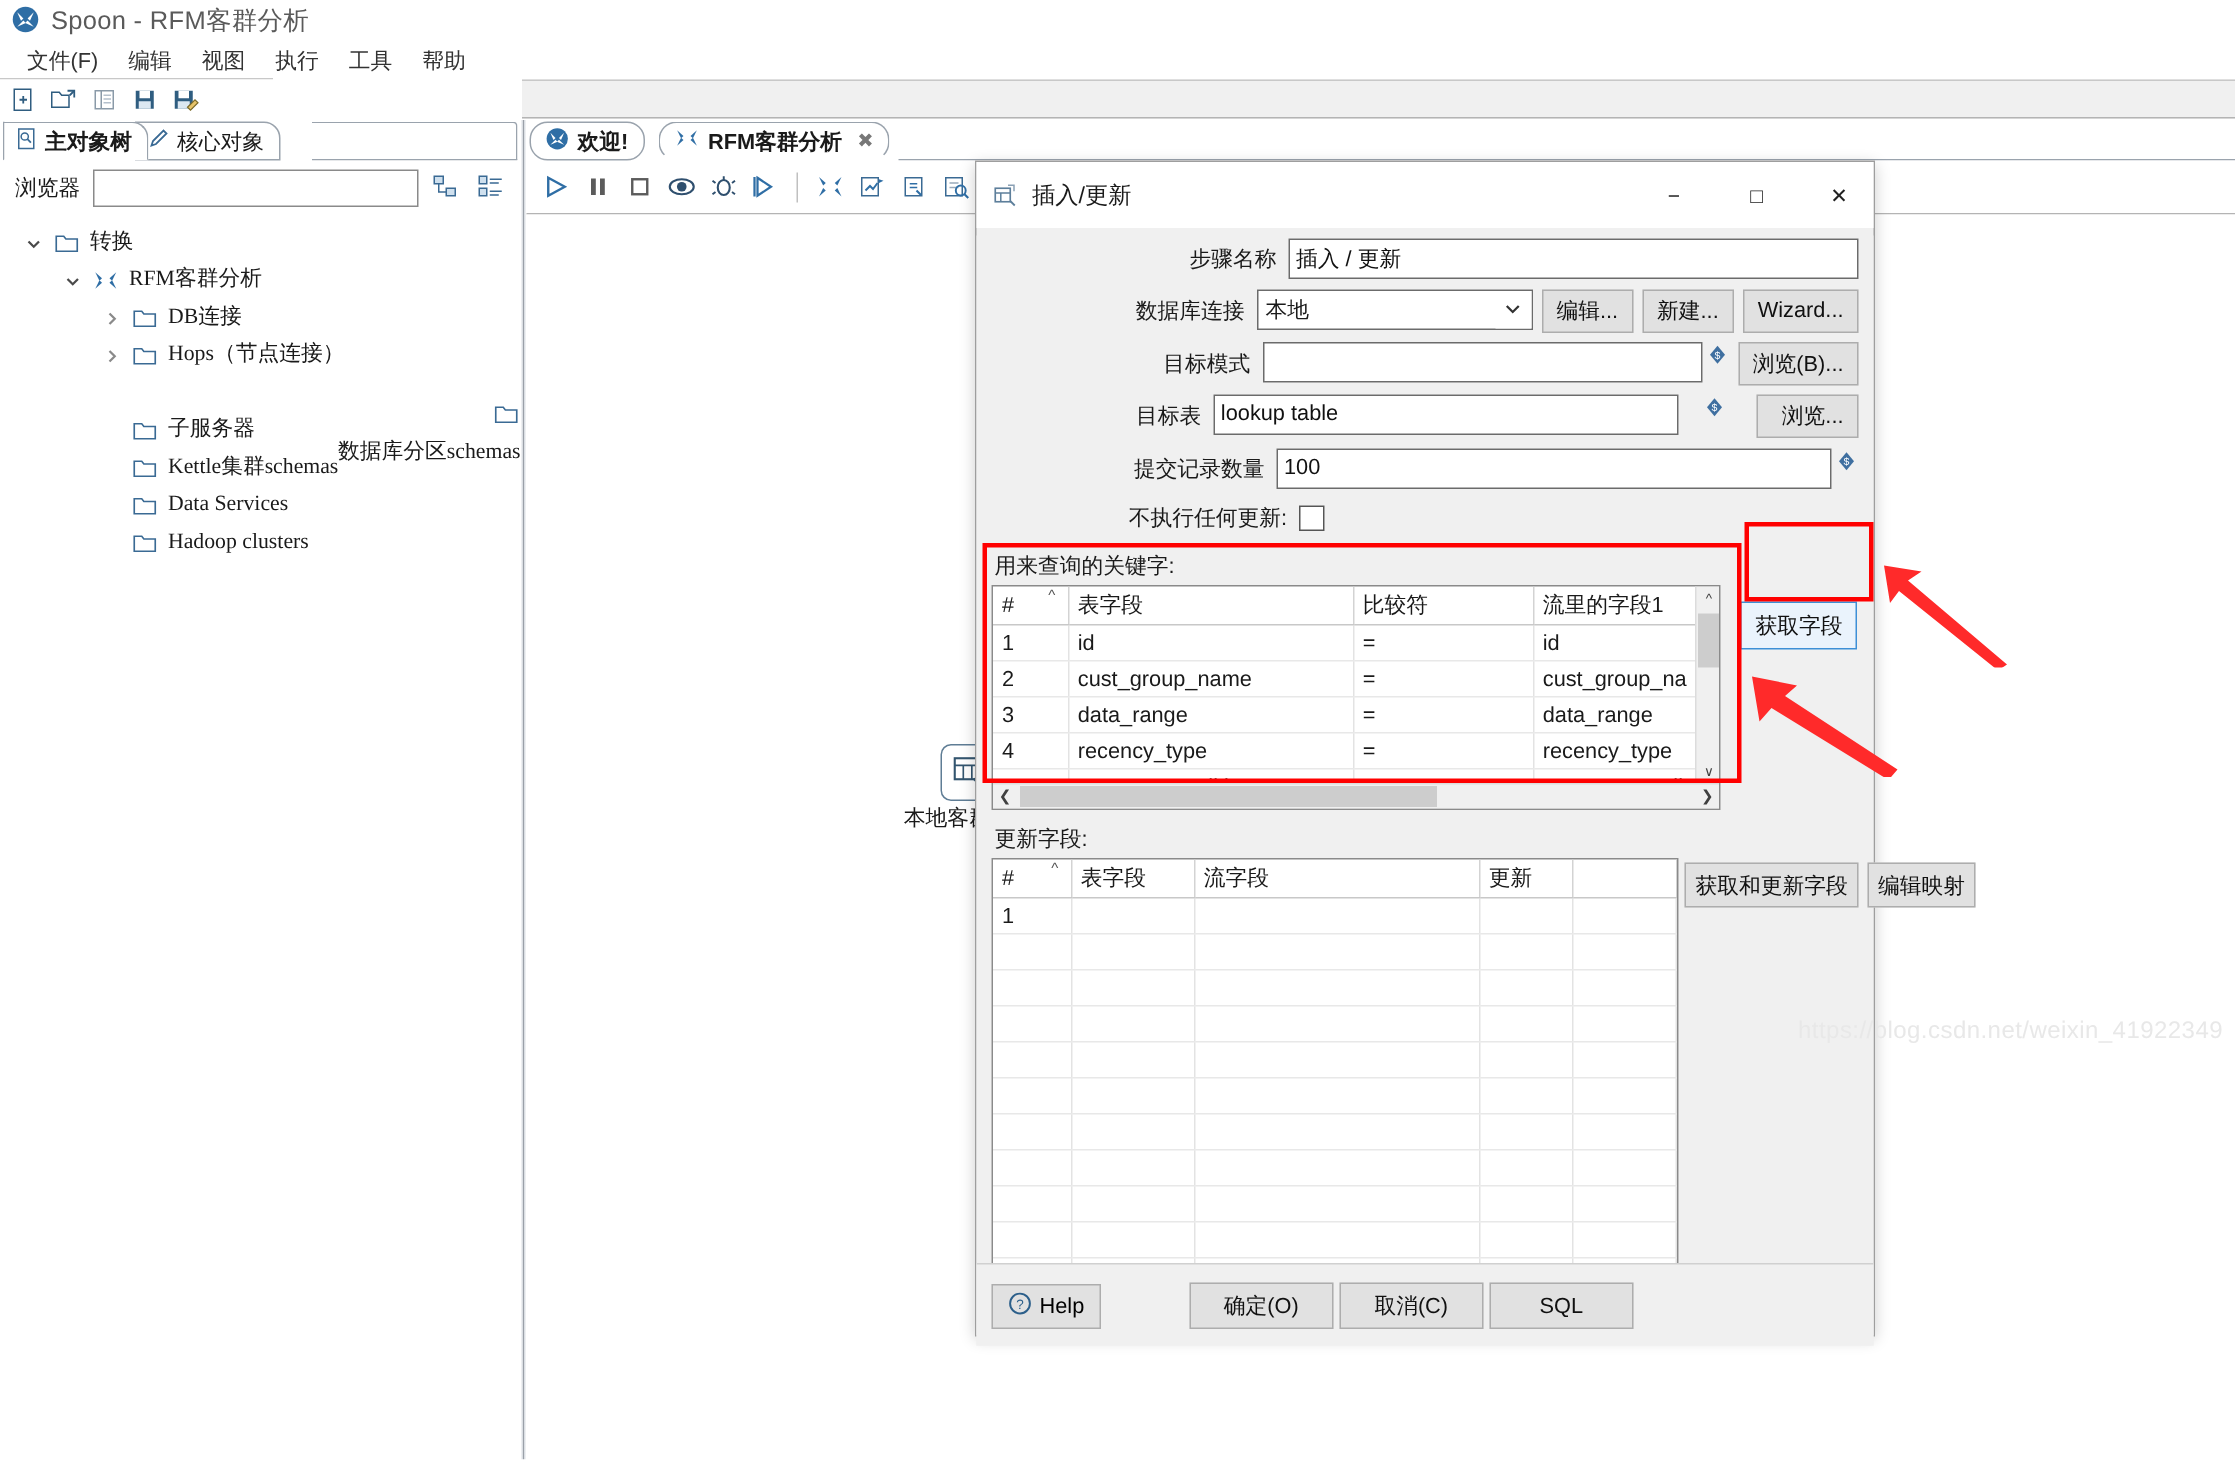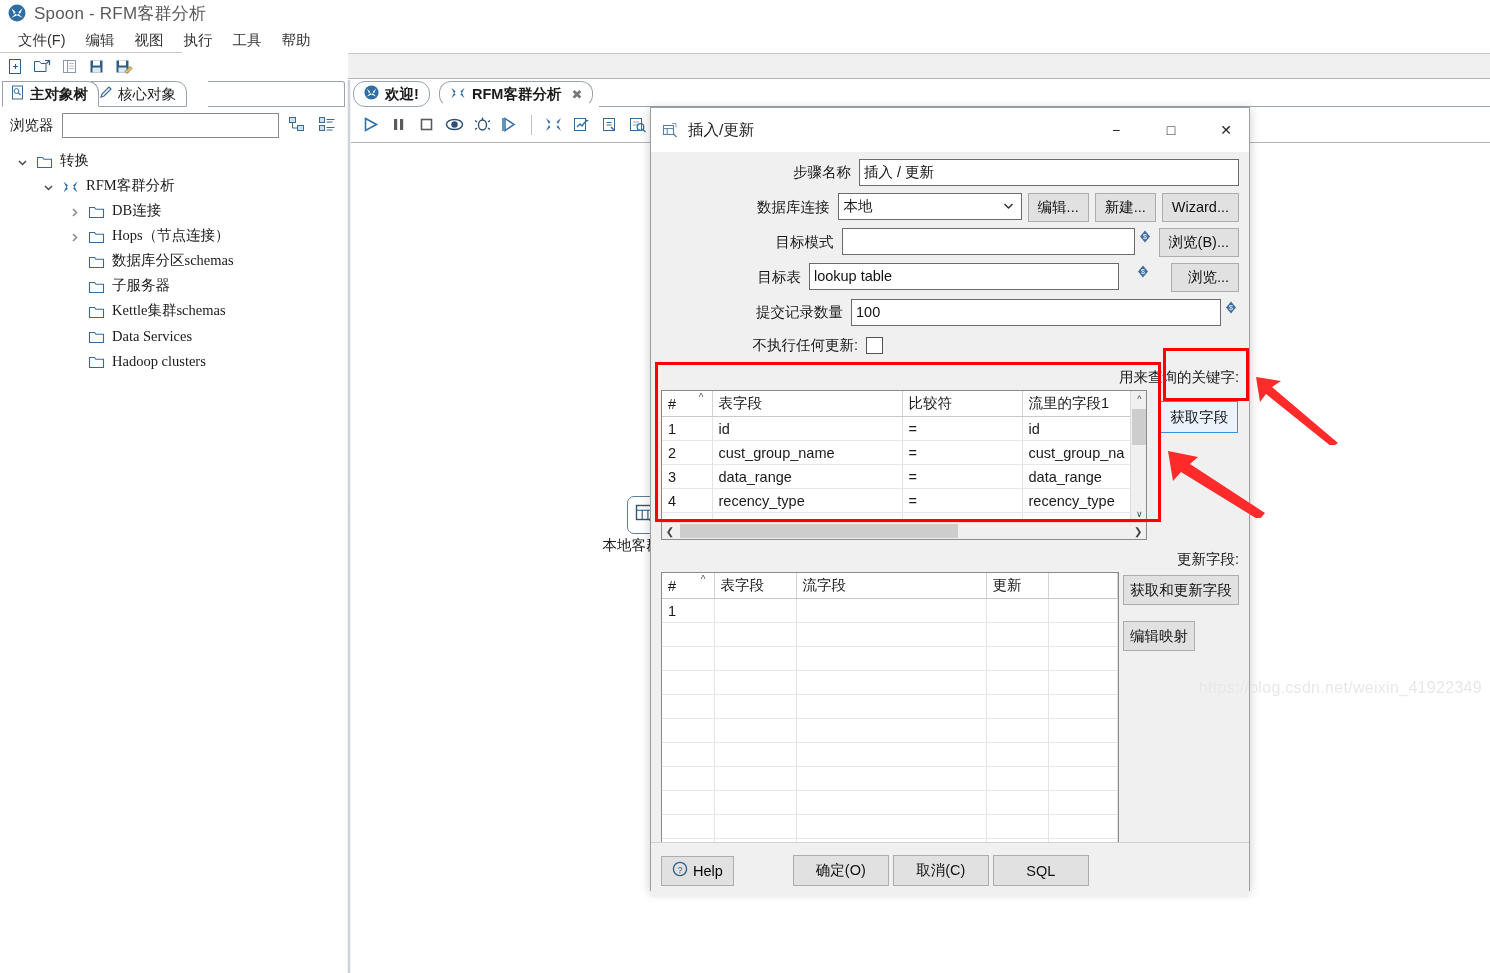--- a/index.html
+++ b/index.html
@@ -191,21 +191,21 @@
     display: flex; align-items: center; justify-content: center; background: #fff;
   }
   .gbtn {
     height: 29px; border: 1px solid #adadad; background: #e1e1e1;
     font-family: inherit; font-size: 14.5px; padding: 0 9px; color: #111;
     display: inline-flex; align-items: center; justify-content: center;
     white-space: nowrap; cursor: default;
   }
   .gbtn.accent { background: #eaf3fc; border: 1px solid #3d8fd6; }
   .varico { width: 16px; height: 17px; flex: 0 0 16px; display: flex; align-items: center; justify-content: center; }
-  .sectionlabel { font-size: 14.5px; margin: 10px 0 3px 2px; text-align: right; }
+  .sectionlabel { font-size: 14.5px; margin: 10px 0 3px 2px; }
 
   
   .tblwrap { background: #fff; border: 1px solid #8a8a8a; position: relative; }
   table.grid { border-collapse: collapse; width: 100%; table-layout: fixed; font-size: 14.5px; }
   table.grid th {
     background: #fff; font-weight: normal; text-align: left;
     border-right: 1px solid #d3d3d3; border-bottom: 1px solid #c8c8c8;
     padding: 3px 6px; height: 25px; position: relative; white-space: nowrap; overflow: hidden;
   }
   table.grid td {
@@ -421,21 +421,21 @@
             </svg>
         </span>
         <span class="tico">
           <svg width="17" height="14" viewBox="0 0 17 14">
               <path d="M1.5 12.5v-10h5l1.4 1.8h7.6v8.2z" fill="#fff" stroke="#3a6a94" stroke-width="1.1"></path>
             </svg>
         </span>
         <span class="tlabel">Hops（节点连接）</span>
       </div>
 
-      <div class="tnode" style="padding-left:60px;">
+      <div class="tnode" style="padding-left:60px;flex-direction:column;">
         <span class="arrow"></span>
         <span class="tico">
           <svg width="17" height="14" viewBox="0 0 17 14">
               <path d="M1.5 12.5v-10h5l1.4 1.8h7.6v8.2z" fill="#fff" stroke="#3a6a94" stroke-width="1.1"></path>
             </svg>
         </span>
         <span class="tlabel">数据库分区schemas</span>
       </div>
 
       <div class="tnode" style="padding-left:60px;">
@@ -867,21 +867,21 @@
                   <td></td>
                   <td></td>
                   <td></td>
                   <td></td>
                   <td></td>
                 </tr>
             </tbody>
           </table>
         </div>
 
-        <div style="width:120px; padding-left:4px; padding-top:3px; display:flex; flex-direction:column; gap:16px;">
+        <div style="width:120px; padding-left:4px; padding-top:3px; display:flex; flex-direction:row; align-items:flex-end; gap:6px;">
           <button class="gbtn" style="width:116px;height:30px;">获取和更新字段</button>
           <button class="gbtn" style="width:72px;height:30px;">编辑映射</button>
         </div>
       </div>
 
       <div class="dlg-footer">
         <div class="fbtns">
           <button class="helpbtn">
             <span>
               <svg width="16" height="16" viewBox="0 0 16 16">

